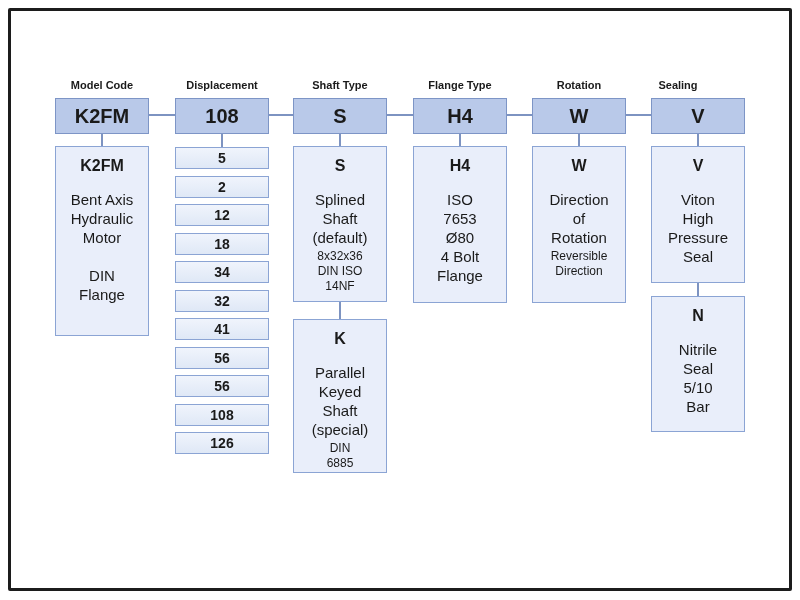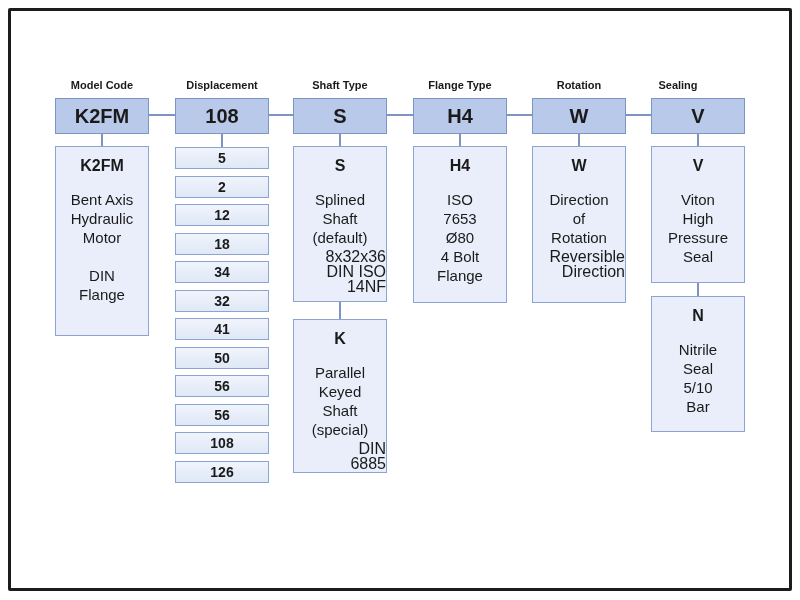--- a/index.html
+++ b/index.html
@@ -32,21 +32,21 @@
   }
   .hline{position:absolute;top:114px;height:2px;background:var(--line);}
   .vline{position:absolute;width:2px;background:var(--line);}
   .opt{
     position:absolute;width:94px;
     background:var(--opt-fill);border:1.5px solid var(--opt-border);
     text-align:center;padding-top:9px;
   }
   .opt .code{font-size:16px;font-weight:bold;line-height:20px;}
   .opt .body{font-size:15px;line-height:19px;margin-top:14px;white-space:pre-line;}
-  .opt .note{font-size:16px;line-height:15px;margin-top:2px;white-space:pre-line;text-align:right;}
+  .opt .note{font-size:12px;line-height:15px;margin-top:2px;white-space:pre-line;}
   .vals{
     position:absolute;left:175px;top:147px;width:94px;
     display:flex;flex-direction:column;gap:6.5px;
   }
   .val{
     height:22px;flex:0 0 22px;
     background:linear-gradient(#f0f4fc,#dfe8f6);
     border:1.5px solid var(--opt-border);
     display:flex;align-items:center;justify-content:center;
     font-size:14px;font-weight:bold;
@@ -99,21 +99,20 @@
   </div>
 
   <div class="vals">
     <div class="val">5</div>
     <div class="val">2</div>
     <div class="val">12</div>
     <div class="val">18</div>
     <div class="val">34</div>
     <div class="val">32</div>
     <div class="val">41</div>
-    <div class="val">50</div>
     <div class="val">56</div>
     <div class="val">56</div>
     <div class="val">108</div>
     <div class="val">126</div>
   </div>
 
   <div class="opt" style="left:293px;top:146px;height:156px">
     <div class="code">S</div>
     <div class="body">Splined
 Shaft

